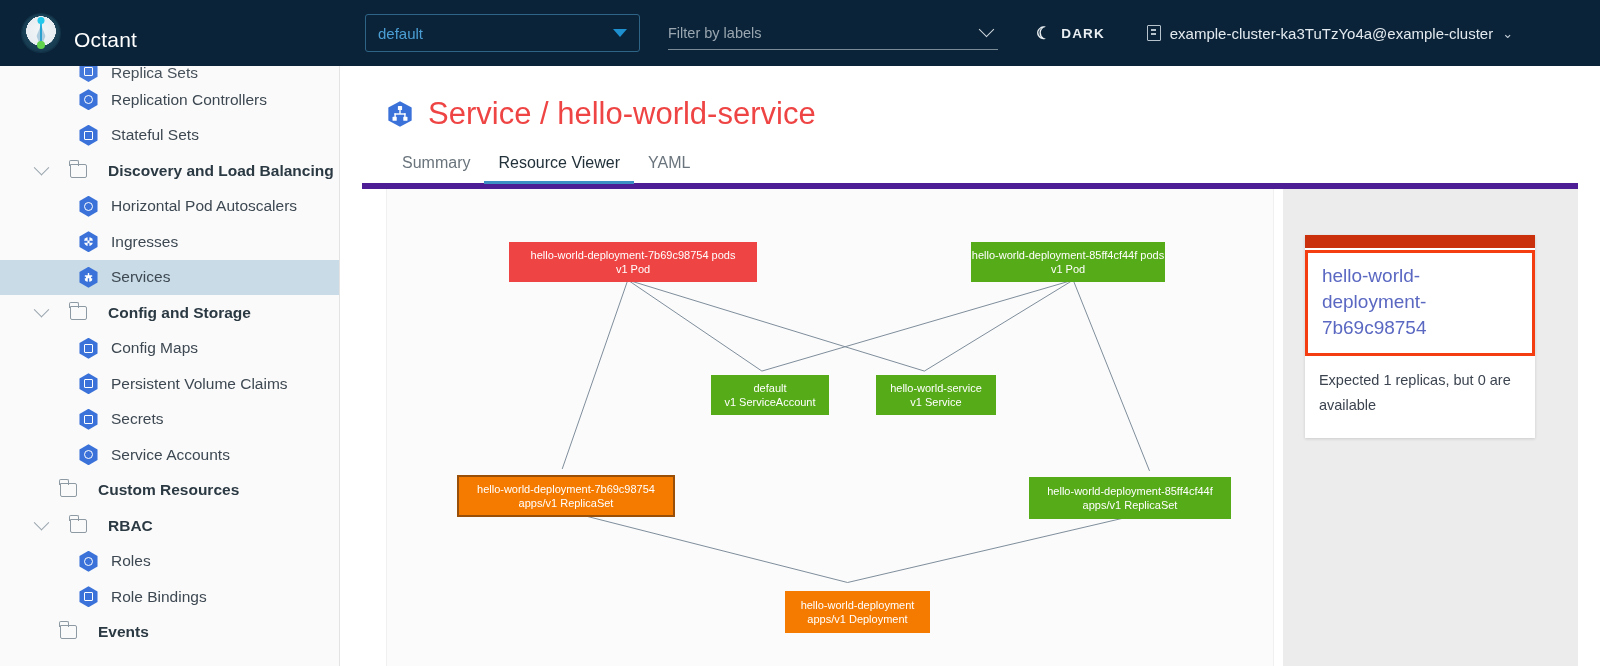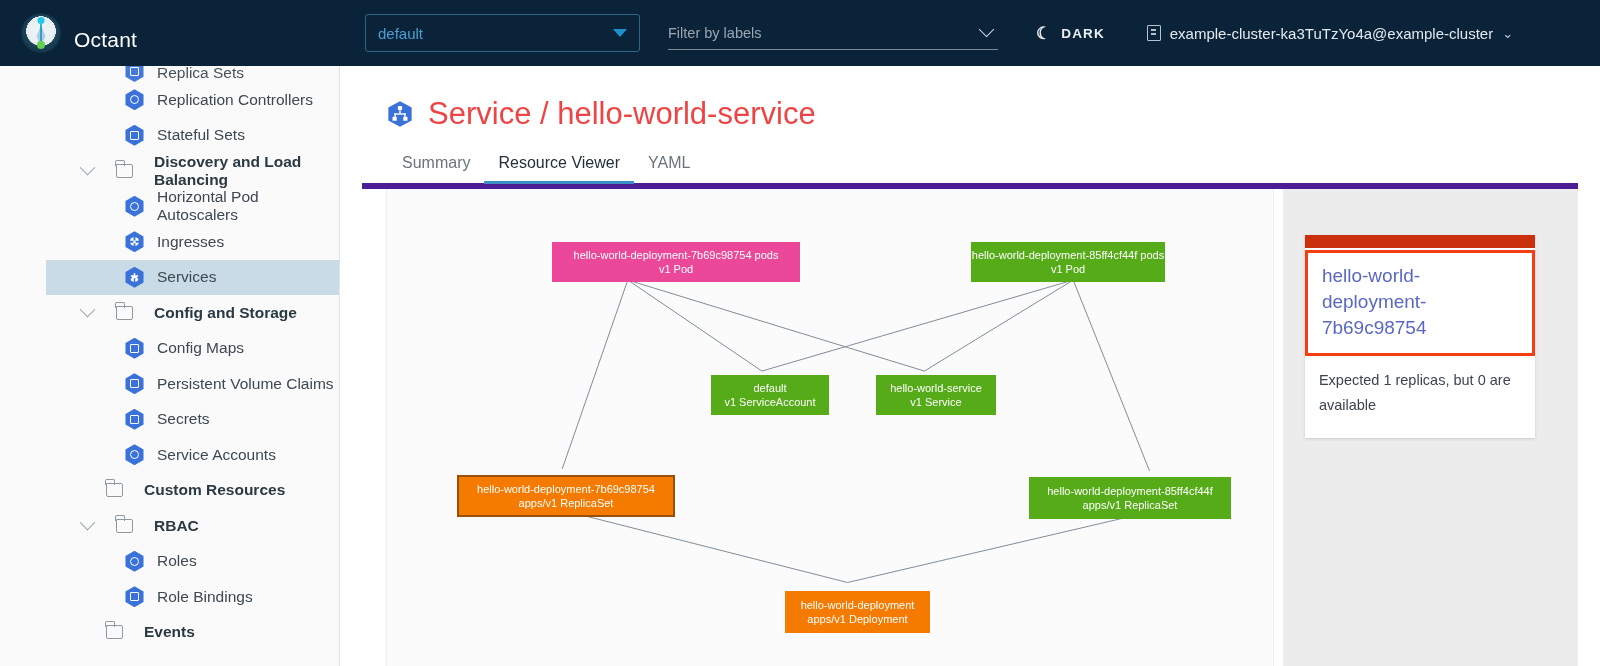--- a/index.html
+++ b/index.html
@@ -93,21 +93,21 @@
 
   
   .sidebar {
     position: absolute; top: 66px; left: 0; width: 340px; height: 600px;
     background: #fafafa; border-right: 1px solid #e3e3e3;
     overflow: hidden;
   }
   .nav { padding-top: 0; }
   .nav-item {
     height: 35.5px; display: flex; align-items: center; gap: 12px;
-    padding-left: 78px; font-size: 15.5px; color: #3d4852; cursor: pointer; margin-left: 46px;
+    padding-left: 78px; font-size: 15.5px; color: #3d4852; cursor: pointer;
   }
   .nav-item.group {
     padding-left: 28px; font-weight: bold; color: #2b3943; gap: 21px;
   }
   .nav-item.group.nochev { padding-left: 60px; }
   .nav-item.selected { background: #c8dbe6; }
   .k8s-ico {
     width: 21px; height: 21px; flex: 0 0 auto; position: relative;
     background: #3b72d9;
     clip-path: polygon(50% 0%, 93% 25%, 93% 75%, 50% 100%, 7% 75%, 7% 25%);
@@ -357,21 +357,21 @@
         <svg class="graph-svg" id="graph-edges" viewBox="0 0 905 482" preserveAspectRatio="none">
             <line x1="246" y1="93" x2="383" y2="186" stroke="#7b8a99" stroke-width="1"></line>
             <line x1="246" y1="93" x2="549" y2="186" stroke="#7b8a99" stroke-width="1"></line>
             <line x1="246" y1="93" x2="179" y2="286" stroke="#7b8a99" stroke-width="1"></line>
             <line x1="701" y1="93" x2="383" y2="186" stroke="#7b8a99" stroke-width="1"></line>
             <line x1="701" y1="93" x2="549" y2="186" stroke="#7b8a99" stroke-width="1"></line>
             <line x1="701" y1="93" x2="779" y2="288" stroke="#7b8a99" stroke-width="1"></line>
             <line x1="179" y1="328" x2="470.5" y2="402" stroke="#7b8a99" stroke-width="1"></line>
             <line x1="779" y1="330" x2="470.5" y2="402" stroke="#7b8a99" stroke-width="1"></line>
           </svg>
-      <div class="node green" style="left: 122px; top: 53px; width: 248px; height: 40px; background: #ec4899; margin-left: 43px;">
+      <div class="node green" style="left: 122px; top: 53px; width: 248px; height: 40px; background: #ef4444;">
             <span>hello-world-deployment-7b69c98754 pods</span>
             <span>v1 Pod</span>
           </div>
           <div class="node green" style="left: 584px; top: 53px; width: 194px; height: 40px; background: rgb(86, 171, 24);">
             <span>hello-world-deployment-85ff4cf44f pods</span>
             <span>v1 Pod</span>
           </div>
           <div class="node green" style="left: 324px; top: 186px; width: 118px; height: 40px; background: rgb(86, 171, 24);">
             <span>default</span>
             <span>v1 ServiceAccount</span>

